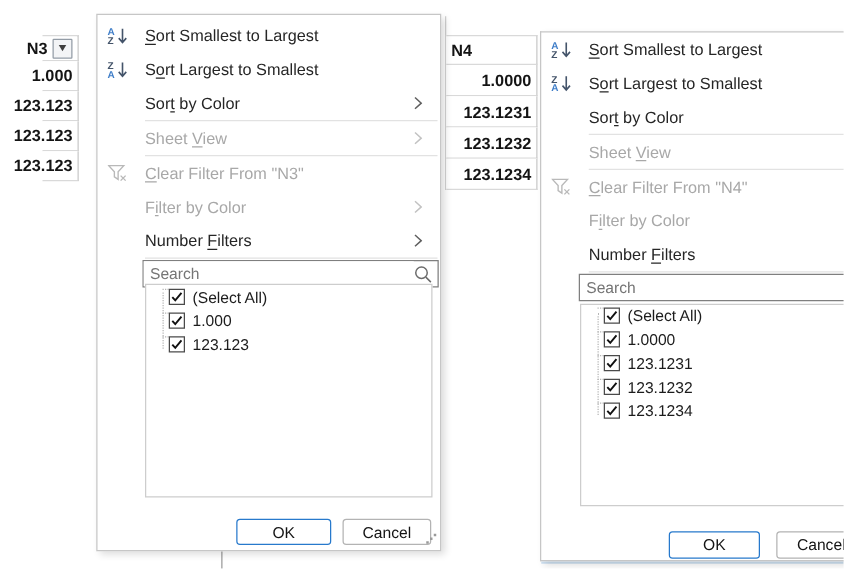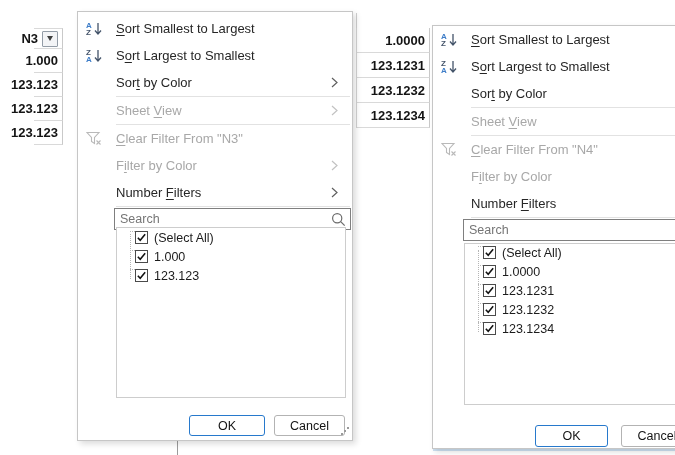--- a/index.html
+++ b/index.html
@@ -127,20 +127,23 @@
   <div class="cell">
         <span class="cell-text">123.123</span>
       </div>
 
   <div class="cell">
         <span class="cell-text">123.123</span>
       </div>
 </div>
 
   <div class="sheet-col sheet-right">
+    <div class="cell header-cell">
+      <span>N4</span>
+    </div>
 
   <div class="cell">
         <span class="cell-text">1.0000</span>
       </div>
 
   <div class="cell">
         <span class="cell-text">123.1231</span>
       </div>
 
   <div class="cell">

